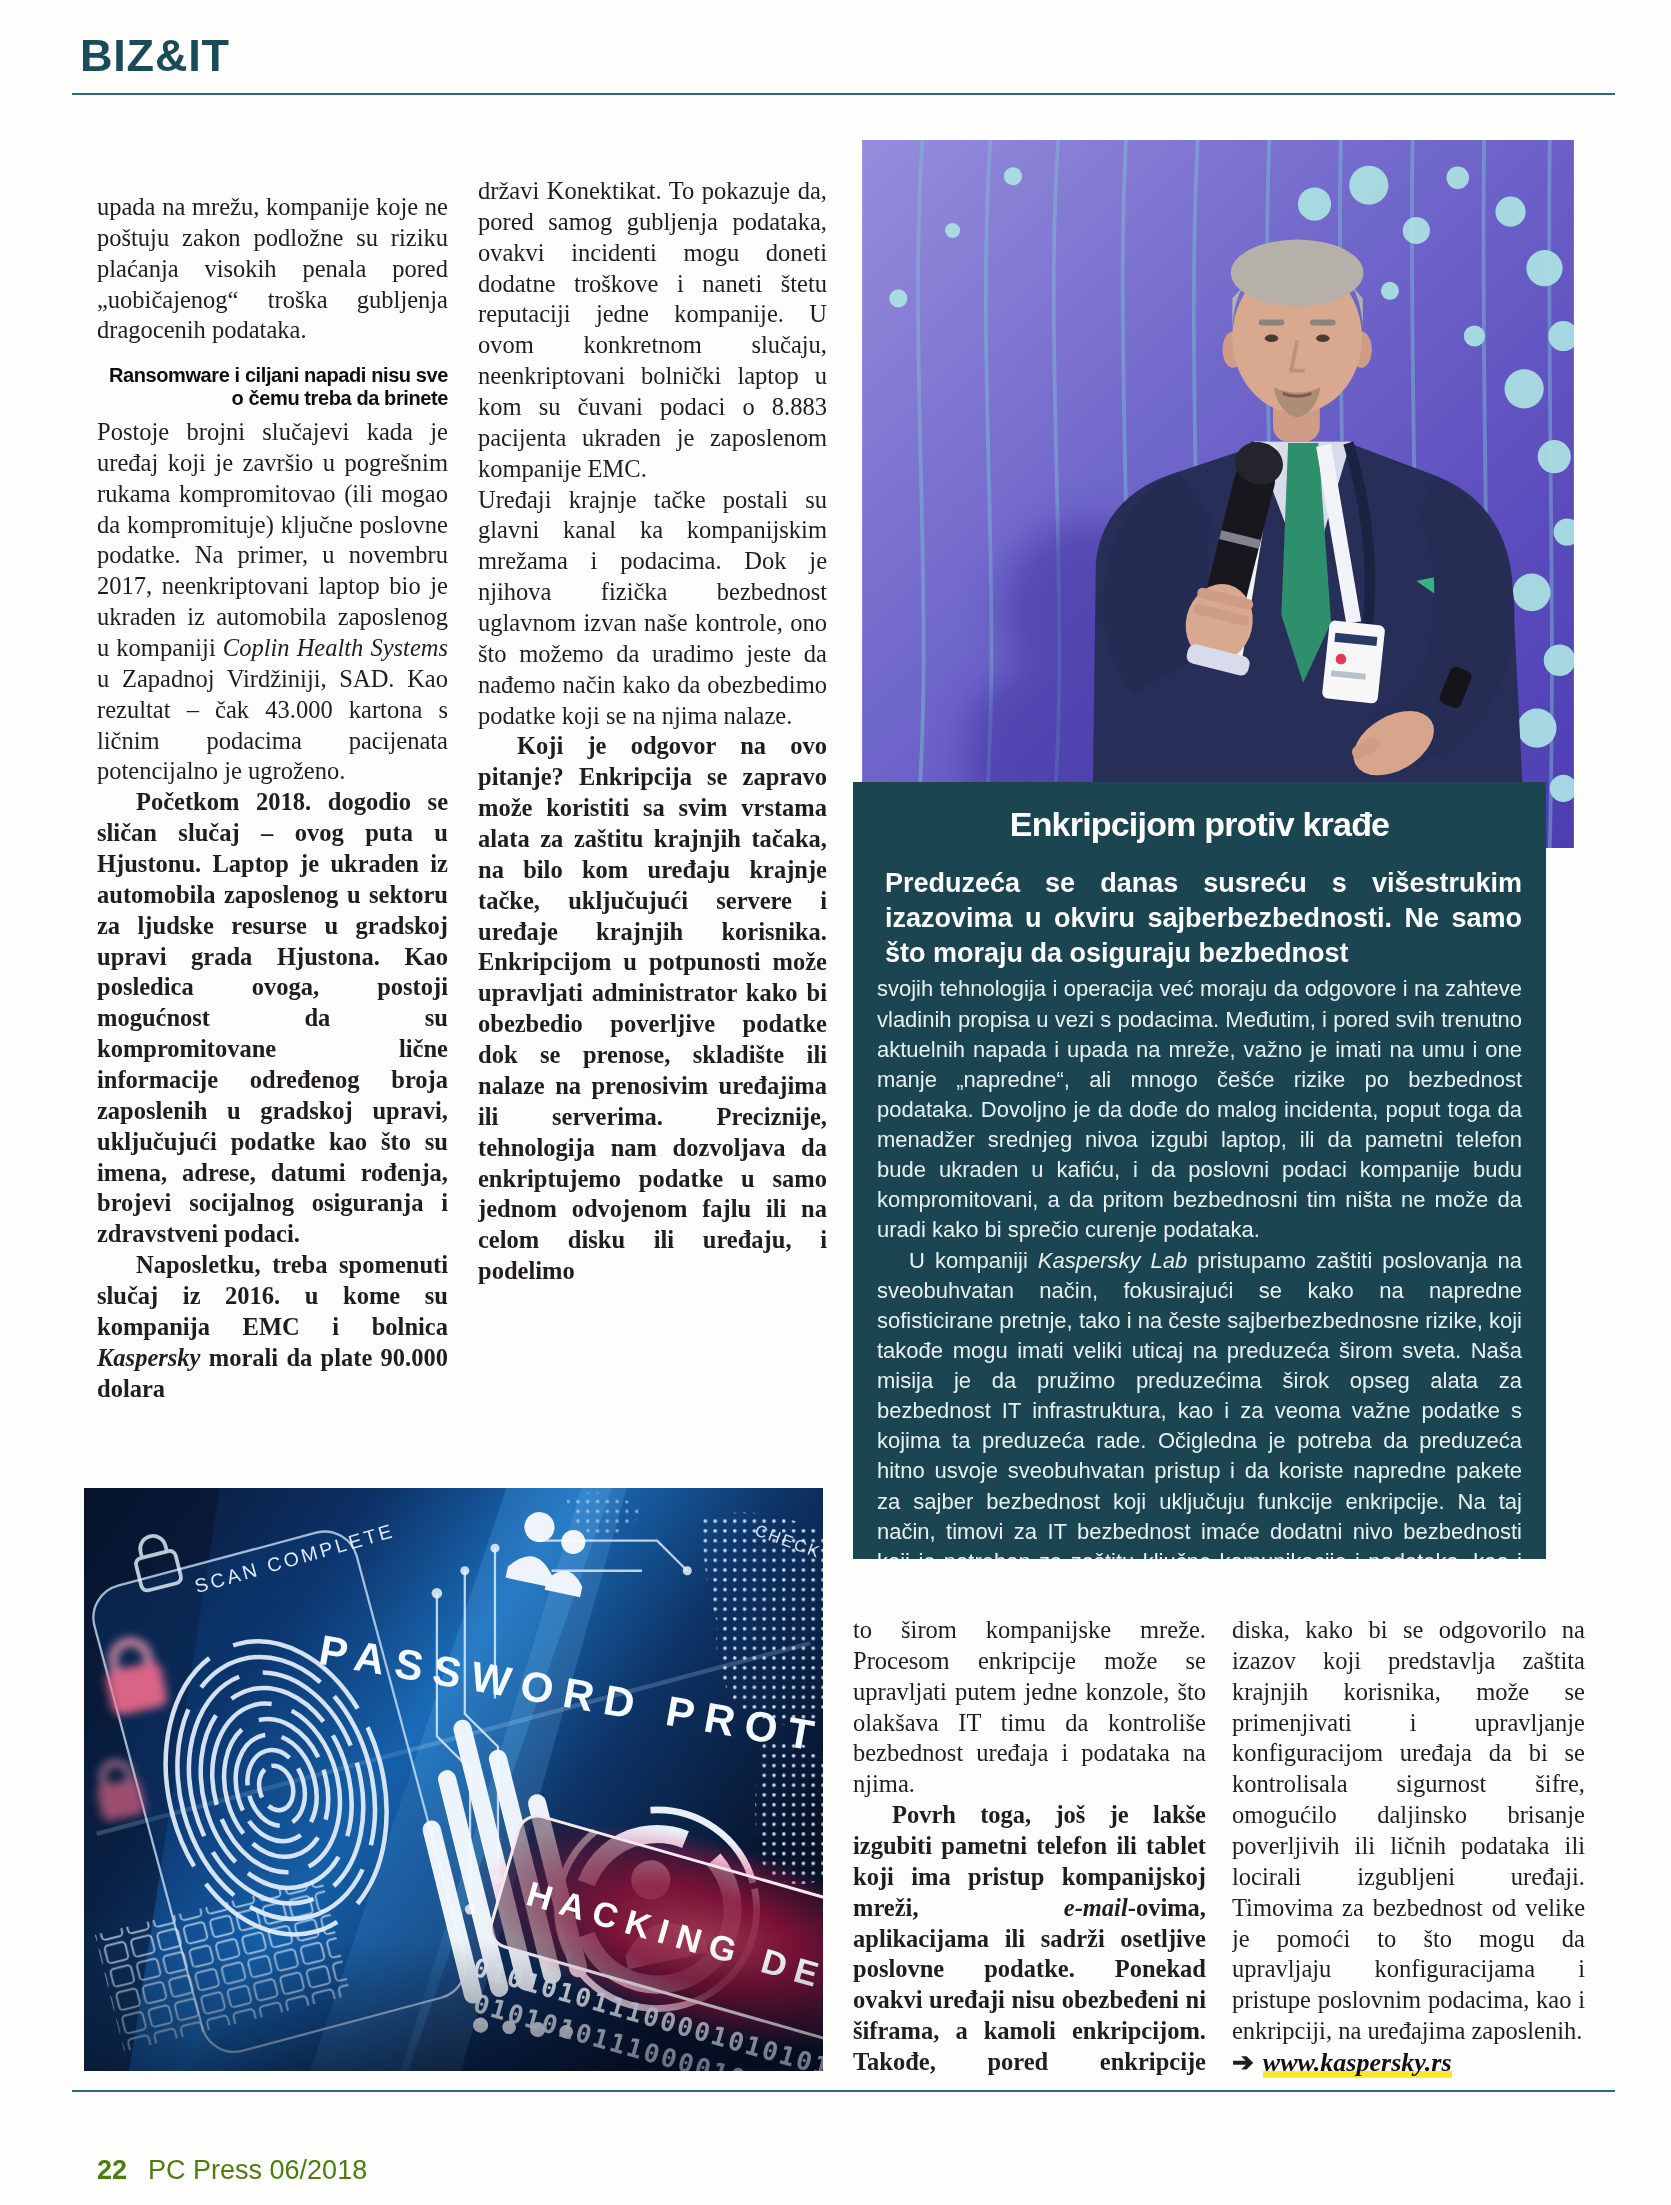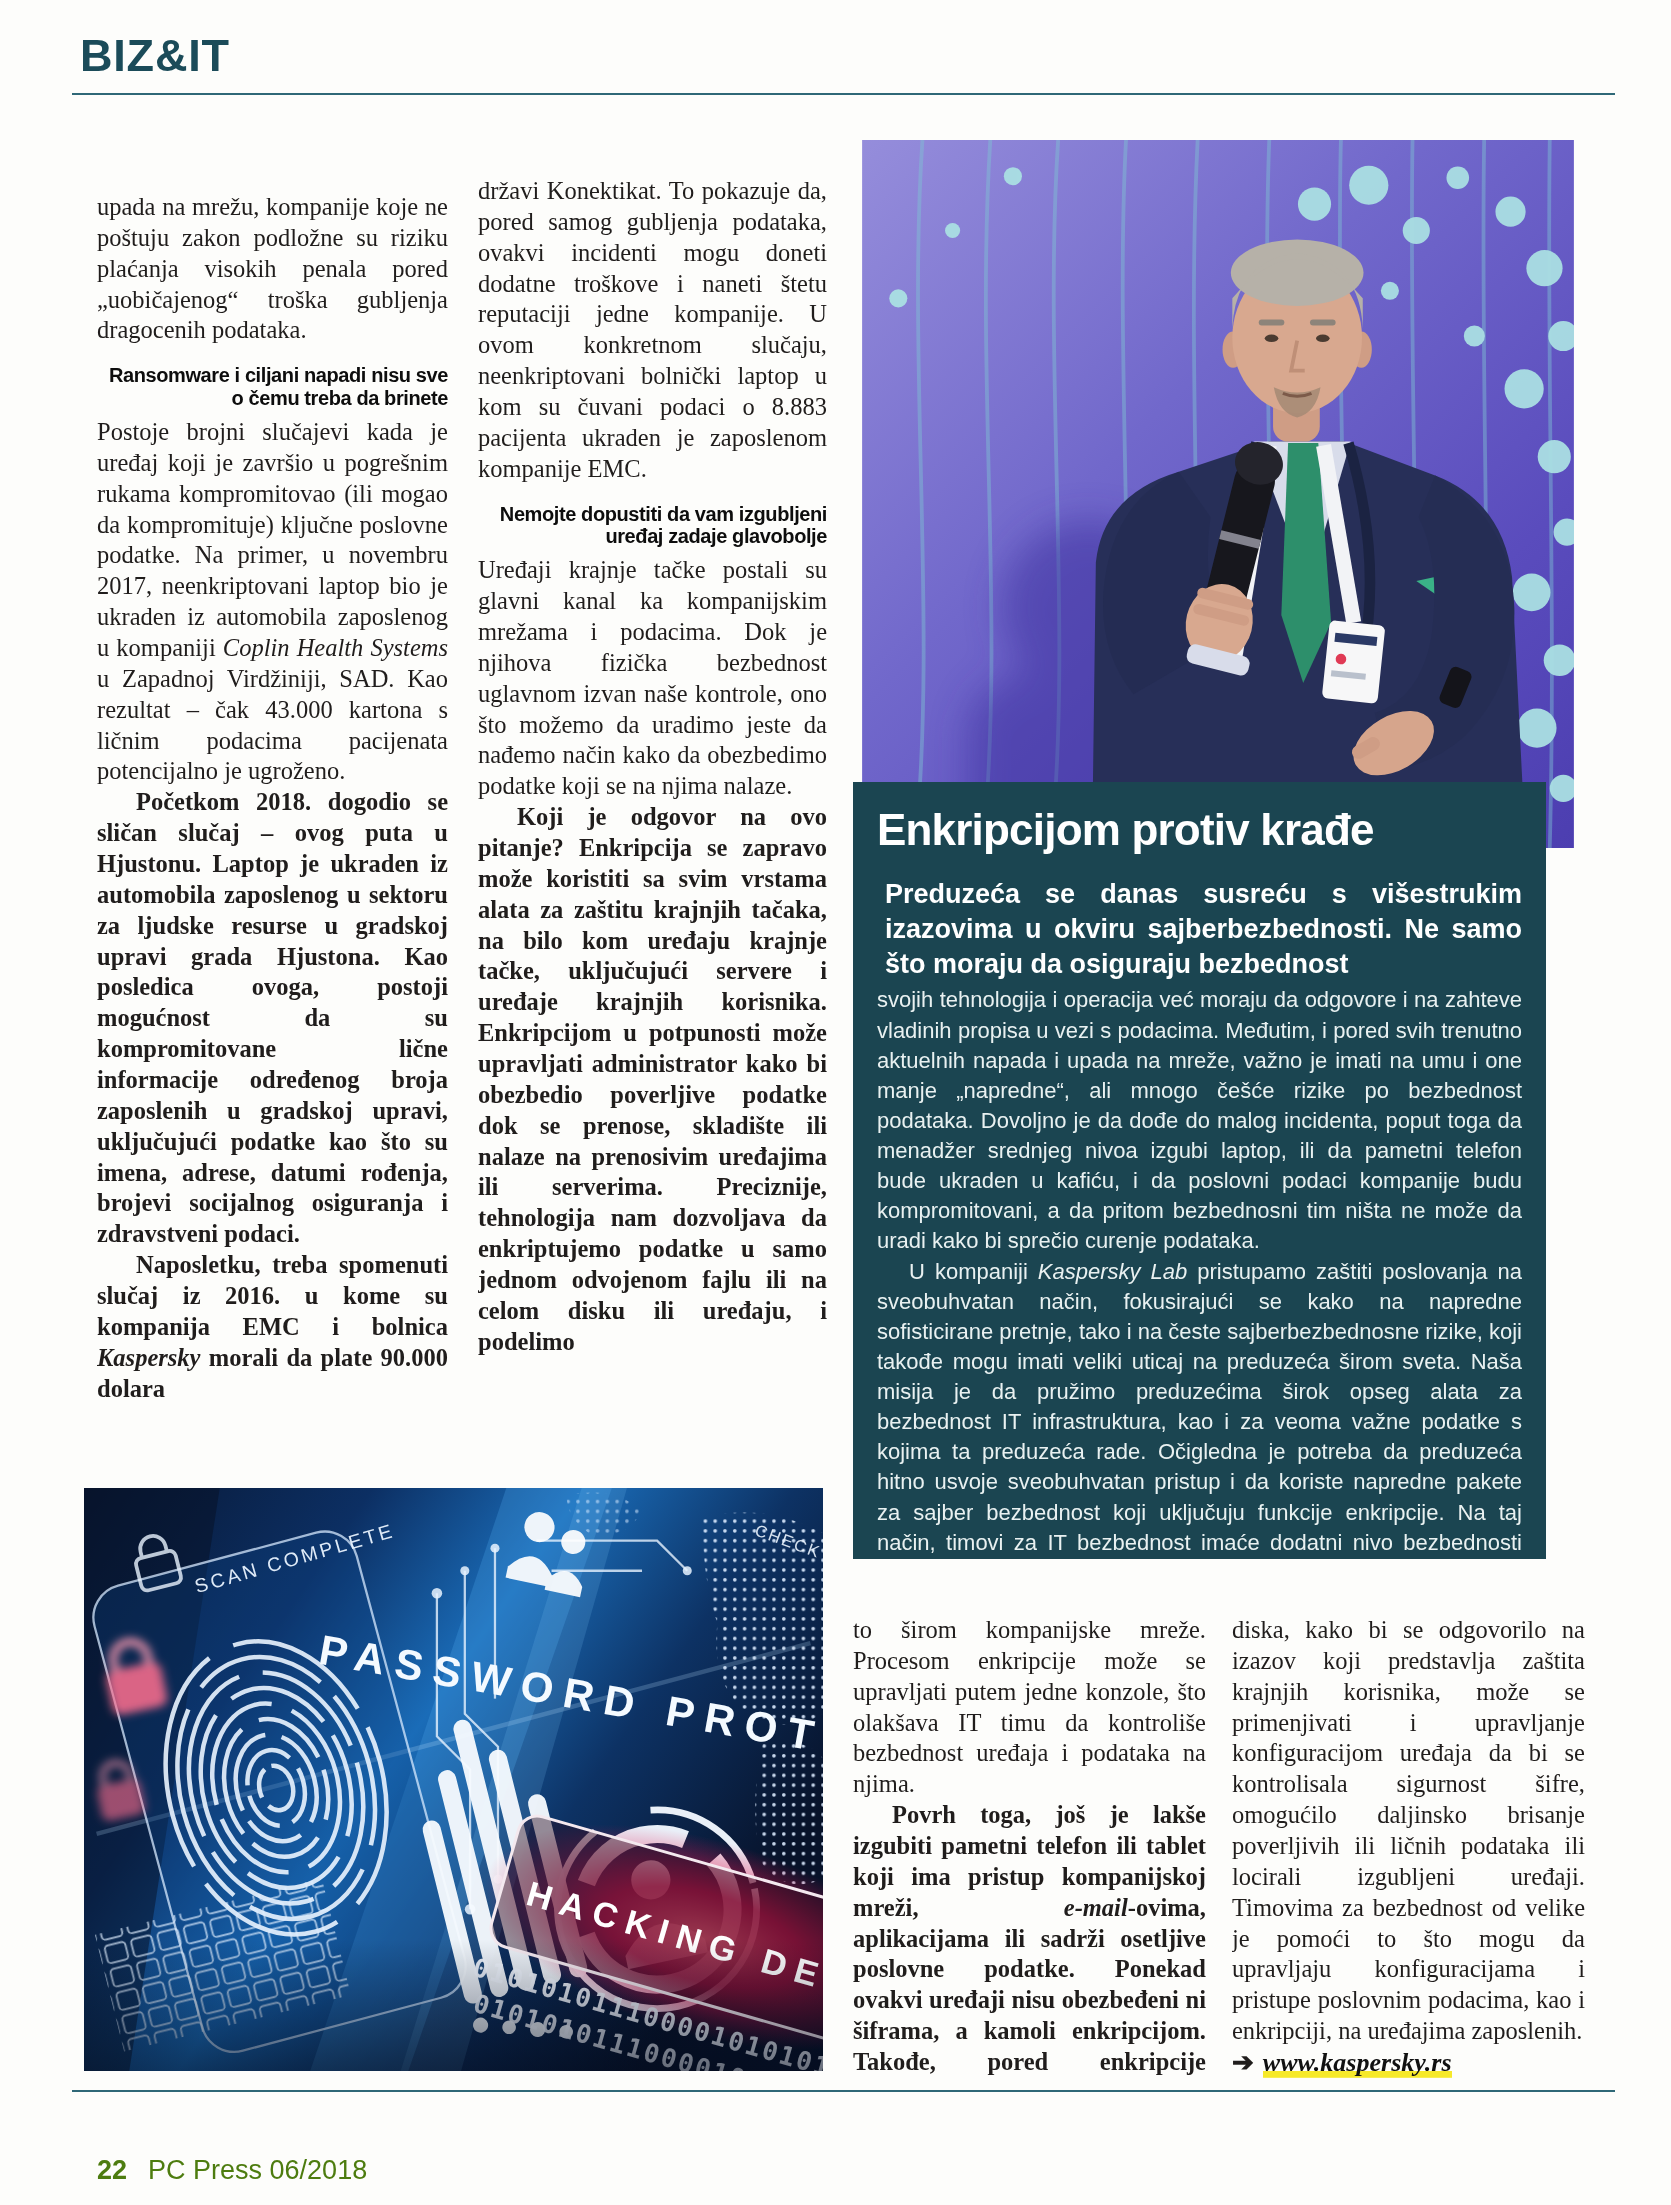--- a/index.html
+++ b/index.html
@@ -35,22 +35,22 @@
     position:absolute; left:862px; top:140px; width:712px; height:708px;
     overflow:hidden; z-index:1;
   }
   .tealbox {
     position:absolute; left:853px; top:782px; width:693px; height:777px;
     background:#1b4551; color:#ffffff; box-sizing:border-box;
     padding:16.6px 24px 15px 24px; z-index:2;
     font-family:"Liberation Sans", sans-serif; overflow:hidden;
   }
   .tealbox h2 {
-    margin:6px 0 22.6px 0; font-size:44px; font-weight:bold;
-    letter-spacing:-0.8px; color:#ffffff;
+    margin:6px 0 22.6px 0; font-size:34px; font-weight:bold;
+    letter-spacing:-0.8px; color:#ffffff;text-align:center;
   }
   .tealbox .intro {
     margin:0 0 3px 8px; font-size:27px; font-weight:bold; line-height:1.3;
     color:#ffffff; text-align:justify;
   }
   .tealbox .tbody {
     margin:0; font-size:22px; line-height:1.37; color:#e9f1f1; text-align:justify;
   }
   .tealbox .tbody.ind { text-indent:32px; }
 
@@ -85,21 +85,20 @@
   <div class="col col1">
     <p>upada na mrežu, kompanije koje ne poštuju zakon podložne su riziku plaćanja visokih penala pored „uobičajenog“ troška gubljenja dragocenih podataka.</p>
     <h3 class="sub">Ransomware i ciljani napadi nisu sve o čemu treba da brinete</h3>
     <p><span>Postoje brojni slučajevi kada je uređaj koji je završio u pogrešnim rukama kompromitovao (ili mogao da kompromituje) ključne poslovne podatke. Na primer, u novembru 2017, neenkriptovani laptop bio je ukraden iz automobila zaposlenog u kompaniji </span><i>Coplin Health Systems</i><span> u Zapadnoj Virdžiniji, SAD. Kao rezultat – čak 43.000 kartona s ličnim podacima pacijenata potencijalno je ugroženo.</span></p>
     <p class="ind">Početkom 2018. dogodio se sličan slučaj – ovog puta u Hjustonu. Laptop je ukraden iz automobila zaposlenog u sektoru za ljudske resurse u gradskoj upravi grada Hjustona. Kao posledica ovoga, postoji mogućnost da su kompromitovane lične informacije određenog broja zaposlenih u gradskoj upravi, uključujući podatke kao što su imena, adrese, datumi rođenja, brojevi socijalnog osiguranja i zdravstveni podaci.</p>
     <p class="ind"><span>Naposletku, treba spomenuti slučaj iz 2016. u kome su kompanija EMC i bolnica </span><i>Kaspersky</i><span> morali da plate 90.000 dolara</span></p>
   </div>
 
   <div class="col col2">
     <p>državi Konektikat. To pokazuje da, pored samog gubljenja podataka, ovakvi incidenti mogu doneti dodatne troškove i naneti štetu reputaciji jedne kompanije. U ovom konkretnom slučaju, neenkriptovani bolnički laptop u kom su čuvani podaci o 8.883 pacijenta ukraden je zaposlenom kompanije EMC.</p>
-    <h3 class="sub">Nemojte dopustiti da vam izgubljeni uređaj zadaje glavobolje</h3>
     <p>Uređaji krajnje tačke postali su glavni kanal ka kompanijskim mrežama i podacima. Dok je njihova fizička bezbednost uglavnom izvan naše kontrole, ono što možemo da uradimo jeste da nađemo način kako da obezbedimo podatke koji se na njima nalaze.</p>
     <p class="ind">Koji je odgovor na ovo pitanje? Enkripcija se zapravo može koristiti sa svim vrstama alata za zaštitu krajnjih tačaka, na bilo kom uređaju krajnje tačke, uključujući servere i uređaje krajnjih korisnika. Enkripcijom u potpunosti može upravljati administrator kako bi obezbedio poverljive podatke dok se prenose, skladište ili nalaze na prenosivim uređajima ili serverima. Preciznije, tehnologija nam dozvoljava da enkriptujemo podatke u samo jednom odvojenom fajlu ili na celom disku ili uređaju, i podelimo</p>
   </div>
 
   <div class="photo">
     <svg width="712" height="708" viewBox="0 0 944 939">
       <defs>
         <linearGradient id="pbg" x1="0" y1="0" x2="1" y2="1">
           <stop offset="0" stop-color="#958ddb"></stop>
           <stop offset="0.4" stop-color="#7168cb"></stop>

